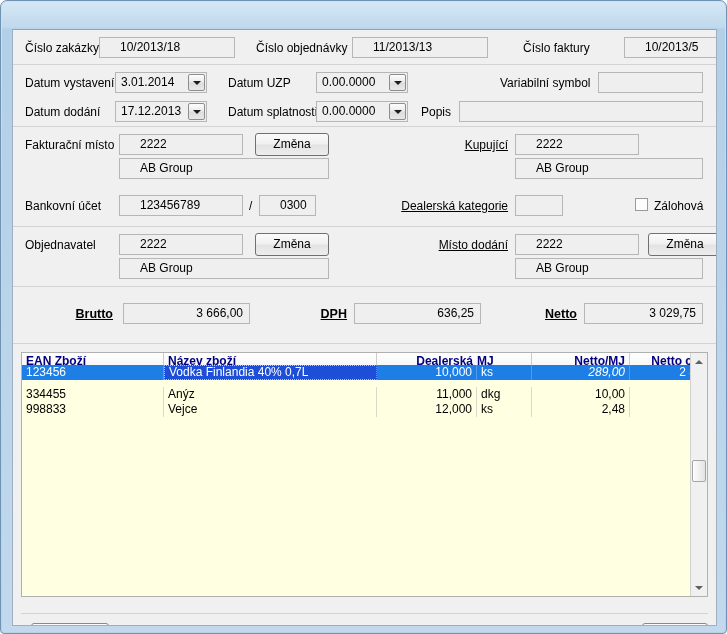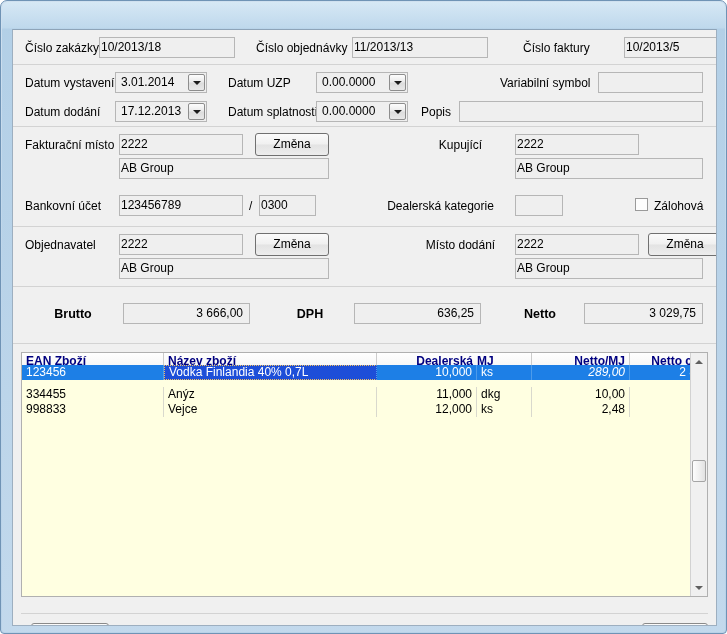--- a/index.html
+++ b/index.html
@@ -162,32 +162,32 @@
   }
 
   .lbl {
     position: absolute;
     font-size: 12px;
     color: #000;
     white-space: nowrap;
     line-height: 14px;
   }
   .lbl.bold { font-weight: bold; font-size: 12.5px; }
-  .lbl.right { text-align: center; }
+  .lbl.right { text-align: right; text-decoration: underline; }
 
   
   .tb {
     position: absolute;
     box-sizing: border-box;
     background: #efefef;
     border: 1px solid #b6b6b6;
     font-family: "Liberation Sans", sans-serif;
     font-size: 12px;
     color: #000;
-    padding: 0 0 0 1px;
+    padding: 0 0 0 20px;
     line-height: 19px;
     height: 21px;
     white-space: nowrap;
     overflow: hidden;
   }
   .tb.num { text-align: right; padding: 0 6px 0 0; }
 
   
   .datecombo {
     position: absolute;

